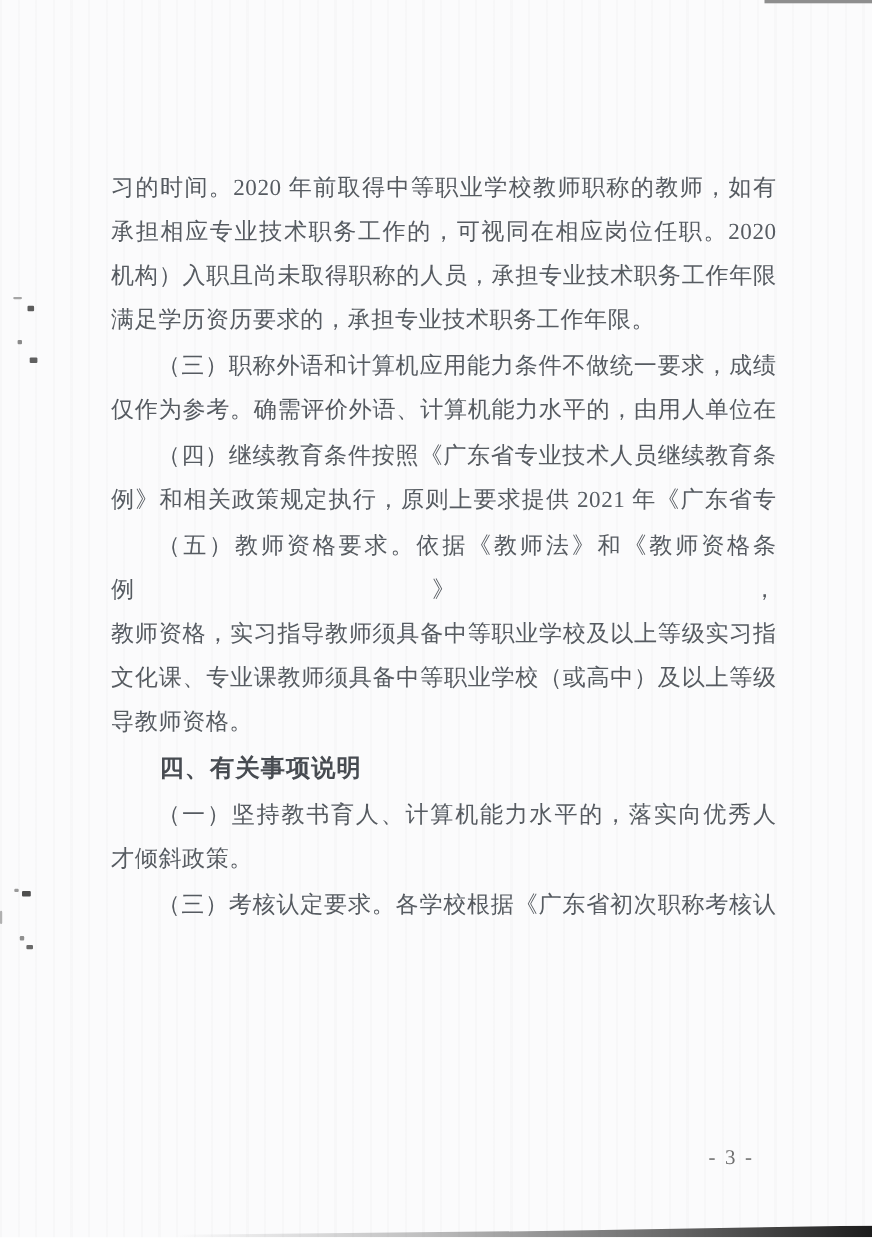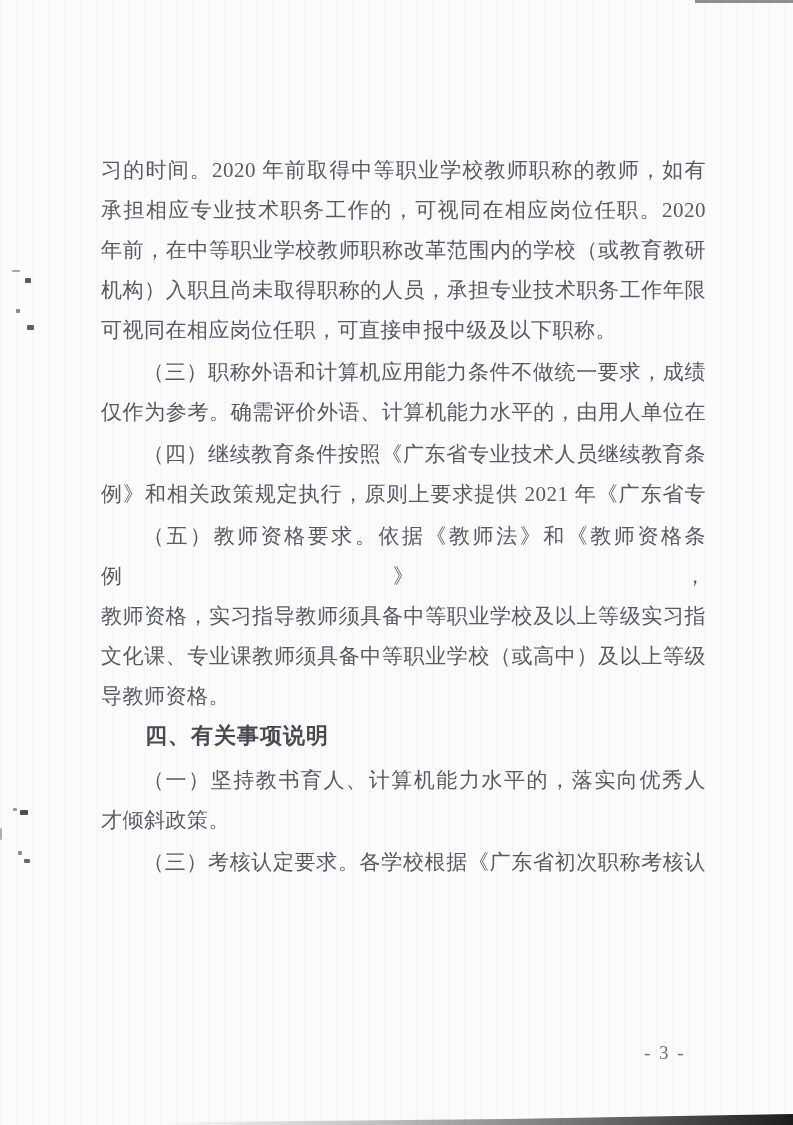--- a/index.html
+++ b/index.html
@@ -30,21 +30,21 @@
 
   .line {
     text-align: justify;
     text-align-last: justify;
     text-justify: inter-character;
   }
   .line.end { text-align-last: left; }
   .line.ind { text-indent: 2em; }
 
   .heading-line {
-    font-family: Liberation Mono, monospace;
+    font-family: Liberation Sans, sans-serif;
     font-weight: 700;
     font-size: 22px;
     color: #474b51;
     text-indent: 2em;
     letter-spacing: 1px;
   }
 
   .page-number {
     position: absolute;
     left: 644px;
@@ -85,23 +85,22 @@
 </head>
 <body>
 
 <div class="page">
 
   <div class="text-block">
 
     <div class="para">
       <div class="line">习的时间。2020 年前取得中等职业学校教师职称的教师，如有</div>
       <div class="line">承担相应专业技术职务工作的，可视同在相应岗位任职。2020</div>
-      <div class="line">年前，在中等职业学校教师职称改革范围内的学校（或教育教研</div>
       <div class="line">机构）入职且尚未取得职称的人员，承担专业技术职务工作年限</div>
-      <div class="line end">可视同在相应岗位任职，可直接申报中级及以下职称。</div>
+      <div class="line end">满足学历资历要求的，承担专业技术职务工作年限。</div>
     </div>
 
     <div class="para">
       <div class="line ind">（三）职称外语和计算机应用能力条件不做统一要求，成绩</div>
       <div class="line">仅作为参考。确需评价外语、计算机能力水平的，由用人单位在</div>
     </div>
 
     <div class="para">
       <div class="line ind">（四）继续教育条件按照《广东省专业技术人员继续教育条</div>
       <div class="line">例》和相关政策规定执行，原则上要求提供 2021 年《广东省专</div>

